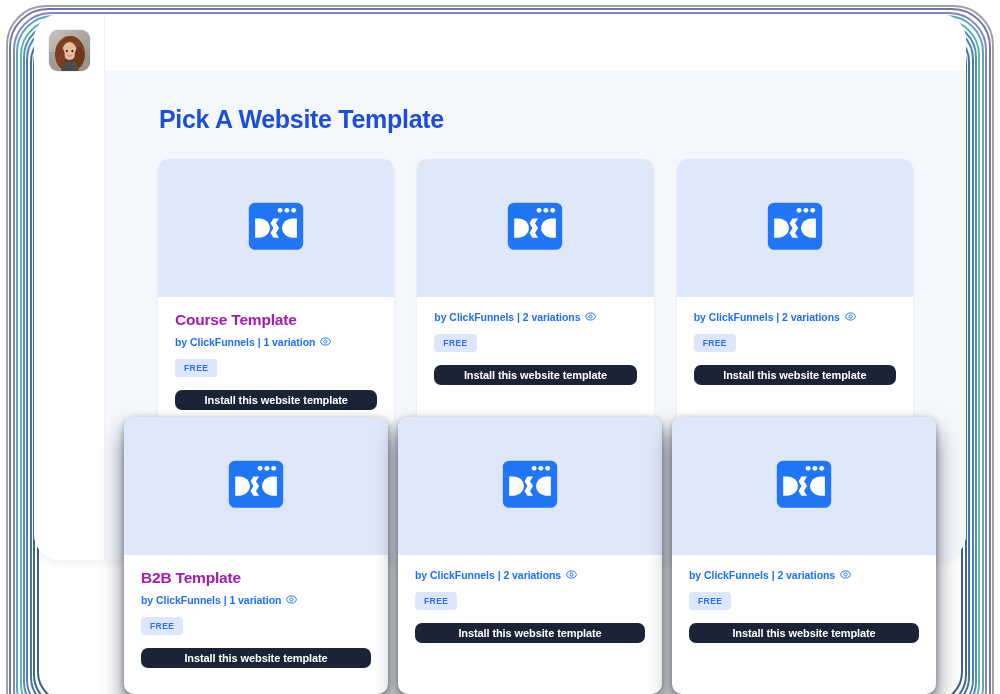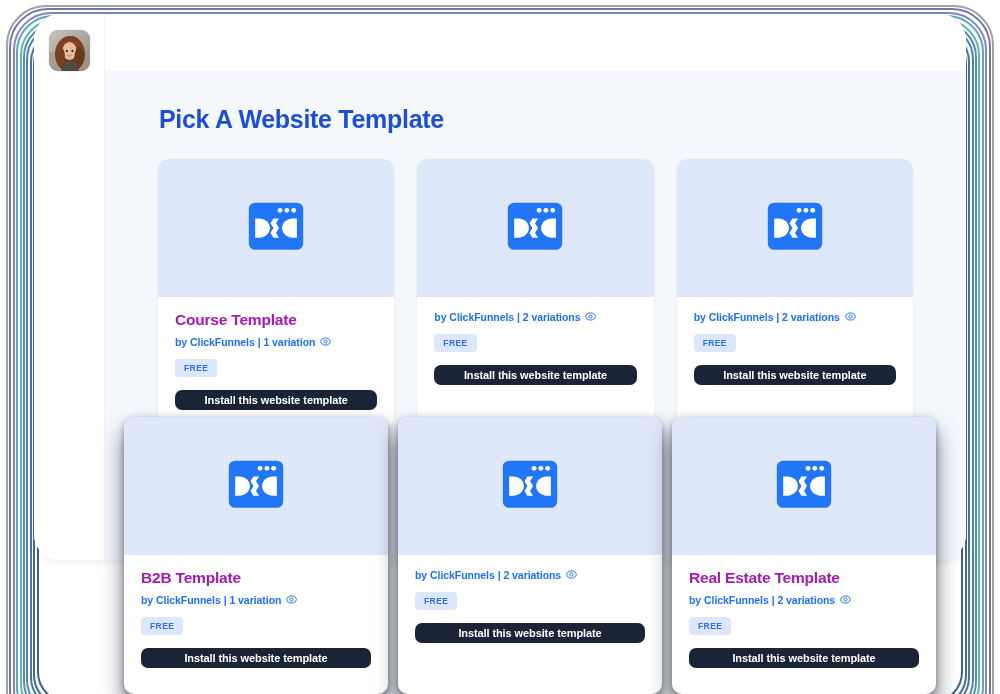--- a/index.html
+++ b/index.html
@@ -304,21 +304,21 @@
             <circle cx="44" cy="12.5" r="2.7" fill="#ffffff"></circle>
             <circle cx="51.5" cy="12.5" r="2.7" fill="#ffffff"></circle>
             <circle cx="59" cy="12.5" r="0" fill="#ffffff"></circle>
             <circle cx="52" cy="12.5" r="0" fill="#ffffff"></circle>
             <circle cx="36.5" cy="12.5" r="2.7" fill="#ffffff"></circle>
             <path d="M9 21.5h4.5c6.6 0 11.8 4.8 11.8 10.6S20.1 42.7 13.5 42.7H9z" fill="#ffffff"></path>
             <path d="M55 21.5h-4.5c-6.6 0-11.8 4.8-11.8 10.6s5.2 10.6 11.8 10.6H55z" fill="#ffffff"></path>
             <path d="M29.2 21.5h6.2l-3.4 5.3 3.4 5.3-3.4 5.3 3.4 5.3h-6.2l-3.3-5.3 3.3-5.3-3.3-5.3z" fill="#ffffff"></path>
           </svg>
         </div>
-        <div class="card-body"><div class="card-title">Real Estate Template</div><div class="card-meta">
+        <div class="card-body"><div class="card-meta">
             <span>by ClickFunnels | 2 variations</span>
             <svg class="eye-icon" viewBox="0 0 16 16" aria-hidden="true">
               <ellipse cx="8" cy="8" rx="7" ry="5.2" fill="none" stroke="#1f6fff" stroke-width="1.4"></ellipse>
               <circle cx="8" cy="8" r="2.3" fill="none" stroke="#1f6fff" stroke-width="1.4"></circle>
             </svg>
           </div><span class="badge">FREE</span><button class="install-btn">Install this website template</button></div>
       </div>
     </div>
 
 </div>

